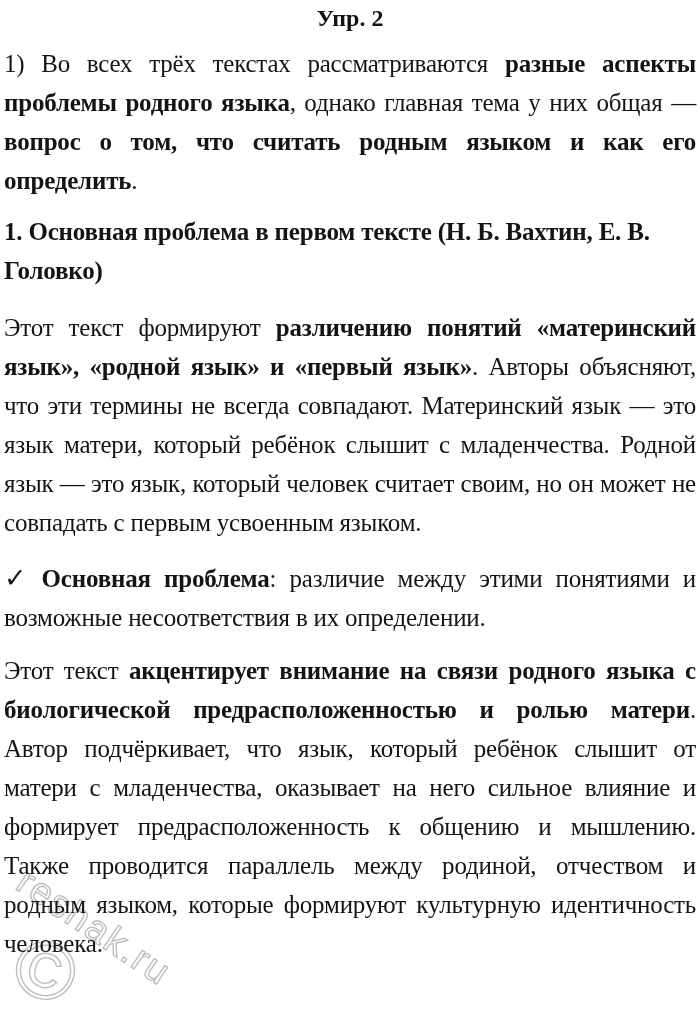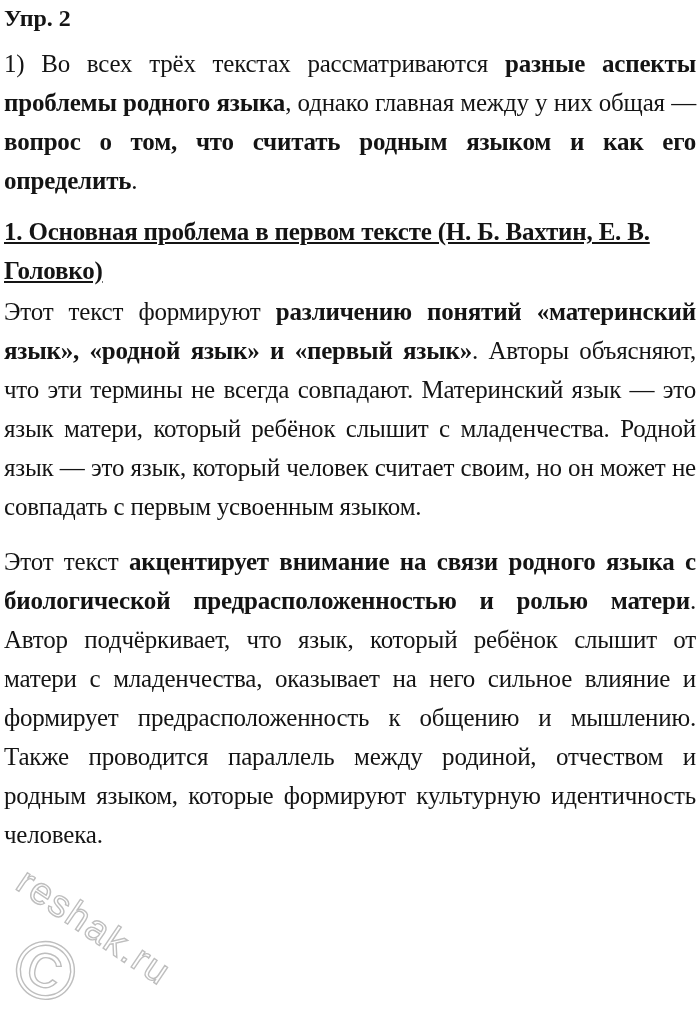--- a/index.html
+++ b/index.html
@@ -10,21 +10,21 @@
   body {
     width: 700px;
     height: 1011px;
     overflow: hidden;
     position: relative;
     font-family: "Liberation Serif", serif;
     color: #141414;
   }
   .page-header {
     display: flex;
-    justify-content: flex-start;
+    justify-content: center;
     align-items: baseline;
     padding: 4px 4px 0 4px;
     font-size: 24px;
     line-height: 28px;
     margin-bottom: 12px;
     position: relative;
     z-index: 2;
   }
   .exercise-label { font-weight: bold; }
   .copyright-label { font-weight: normal; }
@@ -40,21 +40,21 @@
   }
   .para { margin: 0; }
   .p1 { margin-bottom: 12px; }
   .heading {
     font-weight: bold;
     text-align: left;
     margin: 0;
     font-size: 25px;
     line-height: 39px;
   }
-  .h1 { margin-bottom: 2px; text-decoration: underline; }
+  .h1 { margin-bottom: 18px; }
   .p2 { margin-bottom: 16px; }
   .c1 { margin-bottom: 14px; }
   .h2 { margin-bottom: 8px; }
   .p3 { margin-bottom: 22px; }
 
   b { font-weight: bold; }
 
   .checkmark {
     font-family: "DejaVu Sans", sans-serif;
     font-size: 27px;
@@ -81,23 +81,24 @@
     <text x="8" y="148" font-size="82" font-family="Liberation Sans, sans-serif" transform="rotate(18 8 148)">©</text>
   </g>
 </svg>
 
 <div class="page-header">
   <span class="exercise-label">Упр. 2</span>
 </div>
 
 <div class="content">
 
-  <p class="para p1"><span>1) Во всех трёх текстах рассматриваются </span><b>разные аспекты проблемы родного языка</b><span>, однако главная между у них общая — </span><b>вопрос о том, что считать родным языком и как его определить</b><span>.</span></p>
+  <p class="para p1"><span>1) Во всех трёх текстах рассматриваются </span><b>разные аспекты проблемы родного языка</b><span>, однако главная тема у них общая — </span><b>вопрос о том, что считать родным языком и как его определить</b><span>.</span></p>
 
   <p class="heading h1">1. Основная проблема в первом тексте (Н. Б. Вахтин, Е. В. Головко)</p>
 
   <p class="para p2"><span>Этот текст формируют </span><b>различению понятий «материнский язык», «родной язык» и «первый язык»</b><span>. Авторы объясняют, что эти термины не всегда совпадают. Материнский язык — это язык матери, который ребёнок слышит с младенчества. Родной язык — это язык, который человек считает своим, но он может не совпадать с первым усвоенным языком.</span></p>
 
+  <p class="para check c1"><span class="checkmark">✓</span><b>Основная проблема</b><span>: различие между этими понятиями и возможные несоответствия в их определении.</span></p>
 
 
   <p class="para p3"><span>Этот текст </span><b>акцентирует внимание на связи родного языка с биологической предрасположенностью и ролью матери</b><span>. Автор подчёркивает, что язык, который ребёнок слышит от матери с младенчества, оказывает на него сильное влияние и формирует предрасположенность к общению и мышлению. Также проводится параллель между родиной, отчеством и родным языком, которые формируют культурную идентичность человека.</span></p>
 
 </div>
 
 </body></html>

